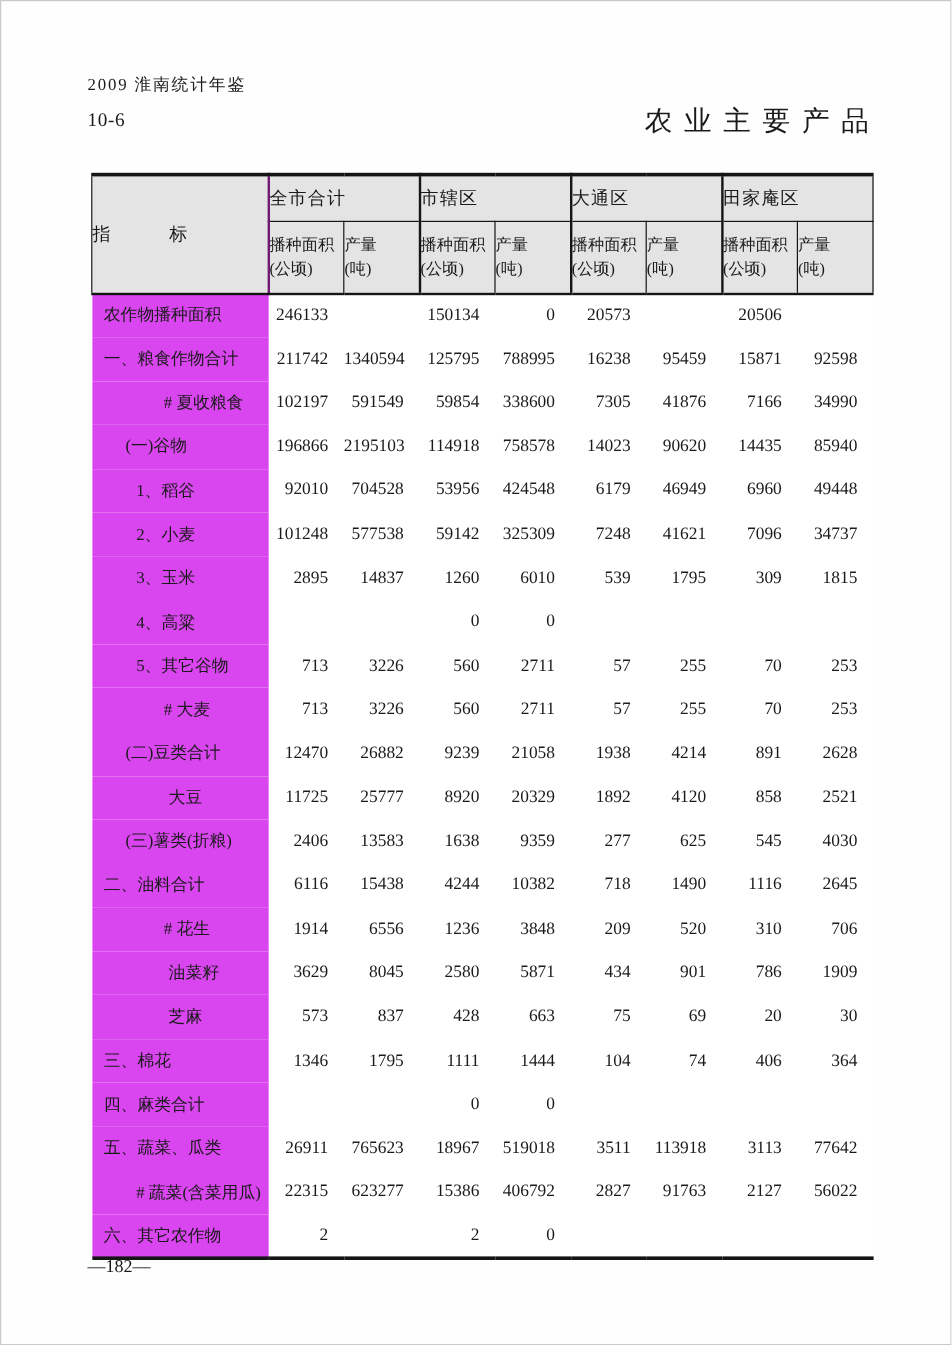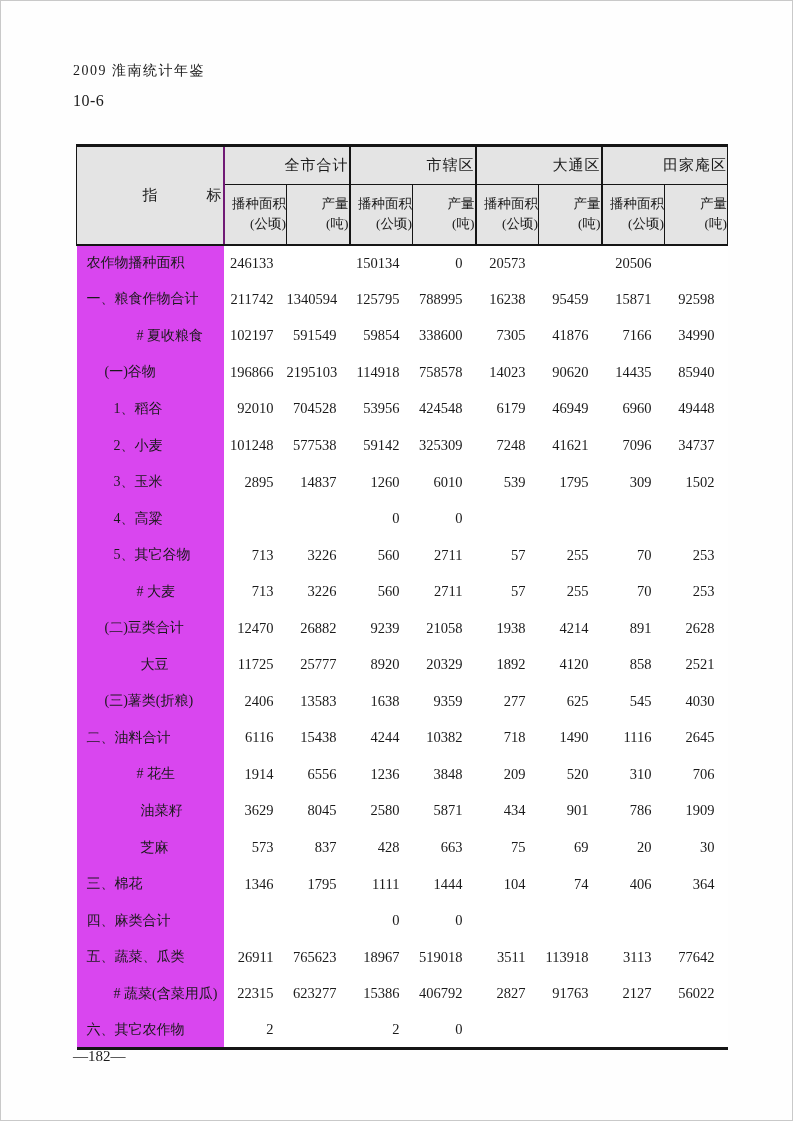--- a/index.html
+++ b/index.html
@@ -21,21 +21,21 @@
   table.data-table {
     position:absolute; left:75px; top:143px; width:651px;
     border-collapse:collapse; table-layout:fixed;
     border-top:3px solid #151515; border-bottom:3px solid #151515;
   }
   col.c-ind { width:147px; }
   col.c-num { width:63px; }
 
   thead th {
     background:#e4e4e4; border:1px solid #151515;
-    font-weight:normal; vertical-align:middle; text-align:right; padding:0;
+    font-weight:normal; vertical-align:middle; text-align:left; padding:0;
   }
   tr.group-row th { height:39px; font-size:15px; letter-spacing:1px; }
   th.ind-h { font-size:15px; border-right:2px solid #701a75; border-bottom:2px solid #151515; }
   tr.sub-row th { height:60px; font-size:13.5px; line-height:1.5; border-bottom:2px solid #151515; }
   thead .gb { border-left:2px solid #151515; }
 
   tbody td { border:none; height:36.55px; padding:0; vertical-align:middle; background:#fff; }
   tbody td.indicator { background:#d946ef; font-size:14px; text-align:left; }
   tbody td.num { text-align:right; padding-right:13px; font-size:14.5px; }
   .i0 { padding-left:10px; }
@@ -43,20 +43,21 @@
   .i2 { padding-left:37px; }
   .i3 { padding-left:64px; }
   .i4 { padding-left:60px; }
 </style>
 </head>
 <body>
 
 <div class="page">
   <div class="yearbook-title">2009 淮南统计年鉴</div>
   <div class="table-number">10-6</div>
+  <div class="table-title">农 业 主 要 产 品</div>
 
   <table class="data-table">
     <colgroup>
       <col class="c-ind">
       <col class="c-num">
         <col class="c-num">
         <col class="c-num">
         <col class="c-num">
       <col class="c-num">
         <col class="c-num">
@@ -175,21 +176,21 @@
         </tr>
         <tr>
           <td class="indicator i2">3、玉米</td>
           <td class="num">2895</td>
           <td class="num">14837</td>
           <td class="num">1260</td>
           <td class="num">6010</td>
           <td class="num">539</td>
           <td class="num">1795</td>
           <td class="num">309</td>
-          <td class="num">1502</td>
+          <td class="num">1815</td>
         </tr>
         <tr>
           <td class="indicator i2">4、高粱</td>
           <td class="num"></td>
           <td class="num"></td>
           <td class="num">0</td>
           <td class="num">0</td>
           <td class="num"></td>
           <td class="num"></td>
           <td class="num"></td>

